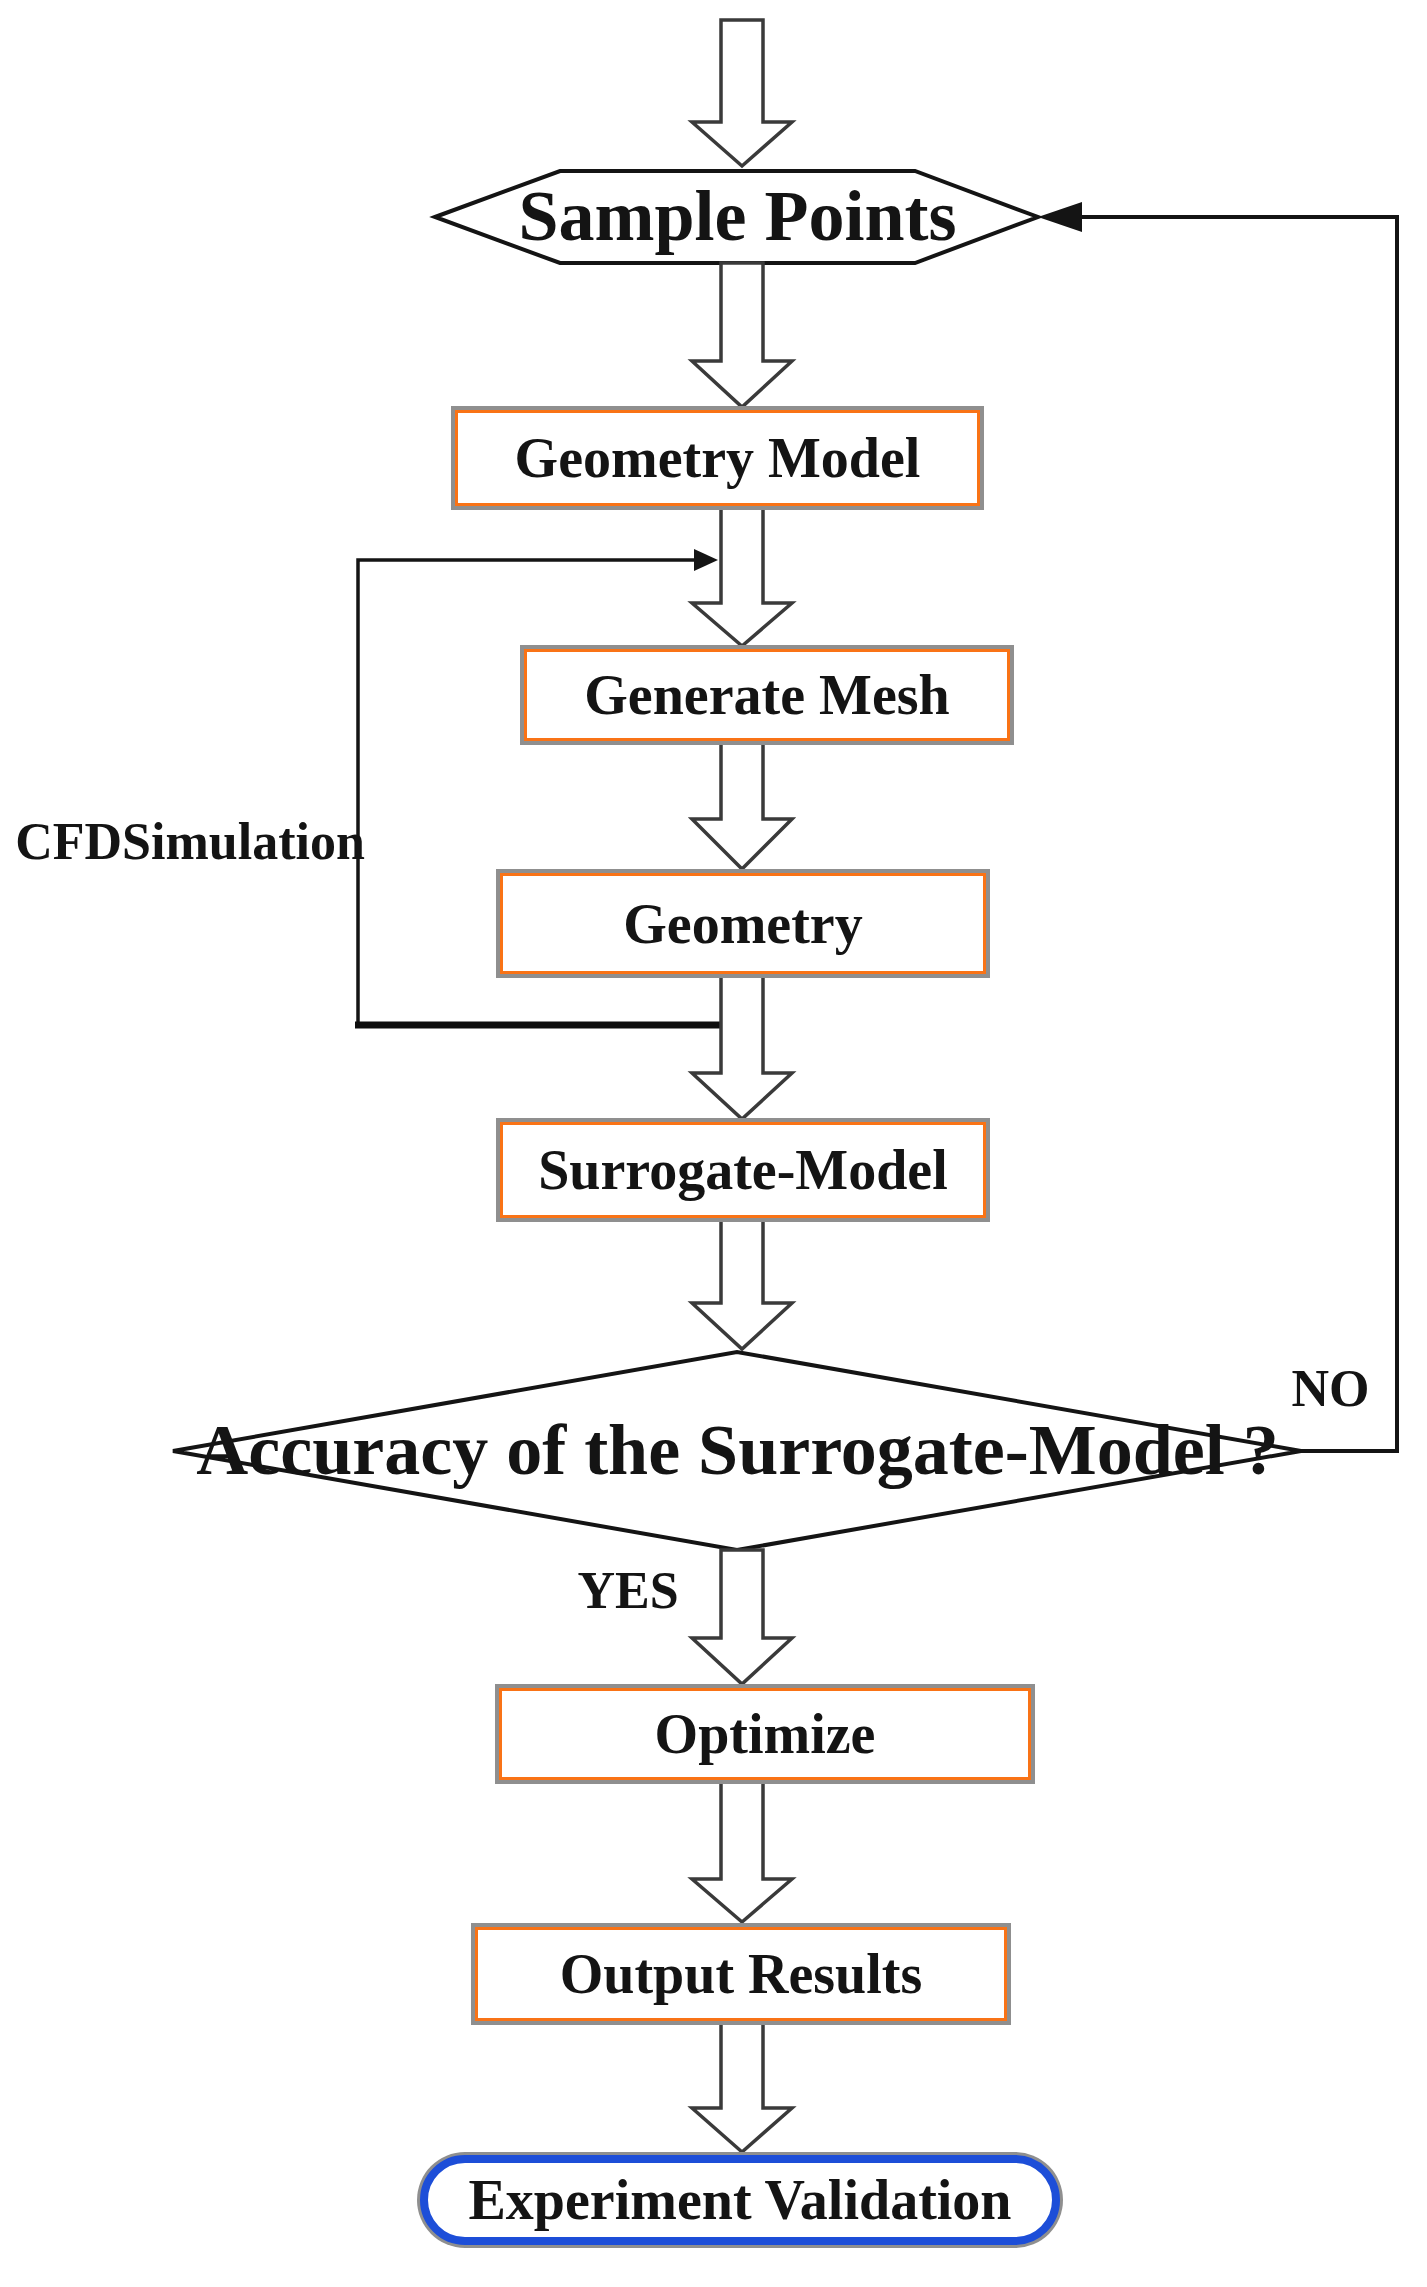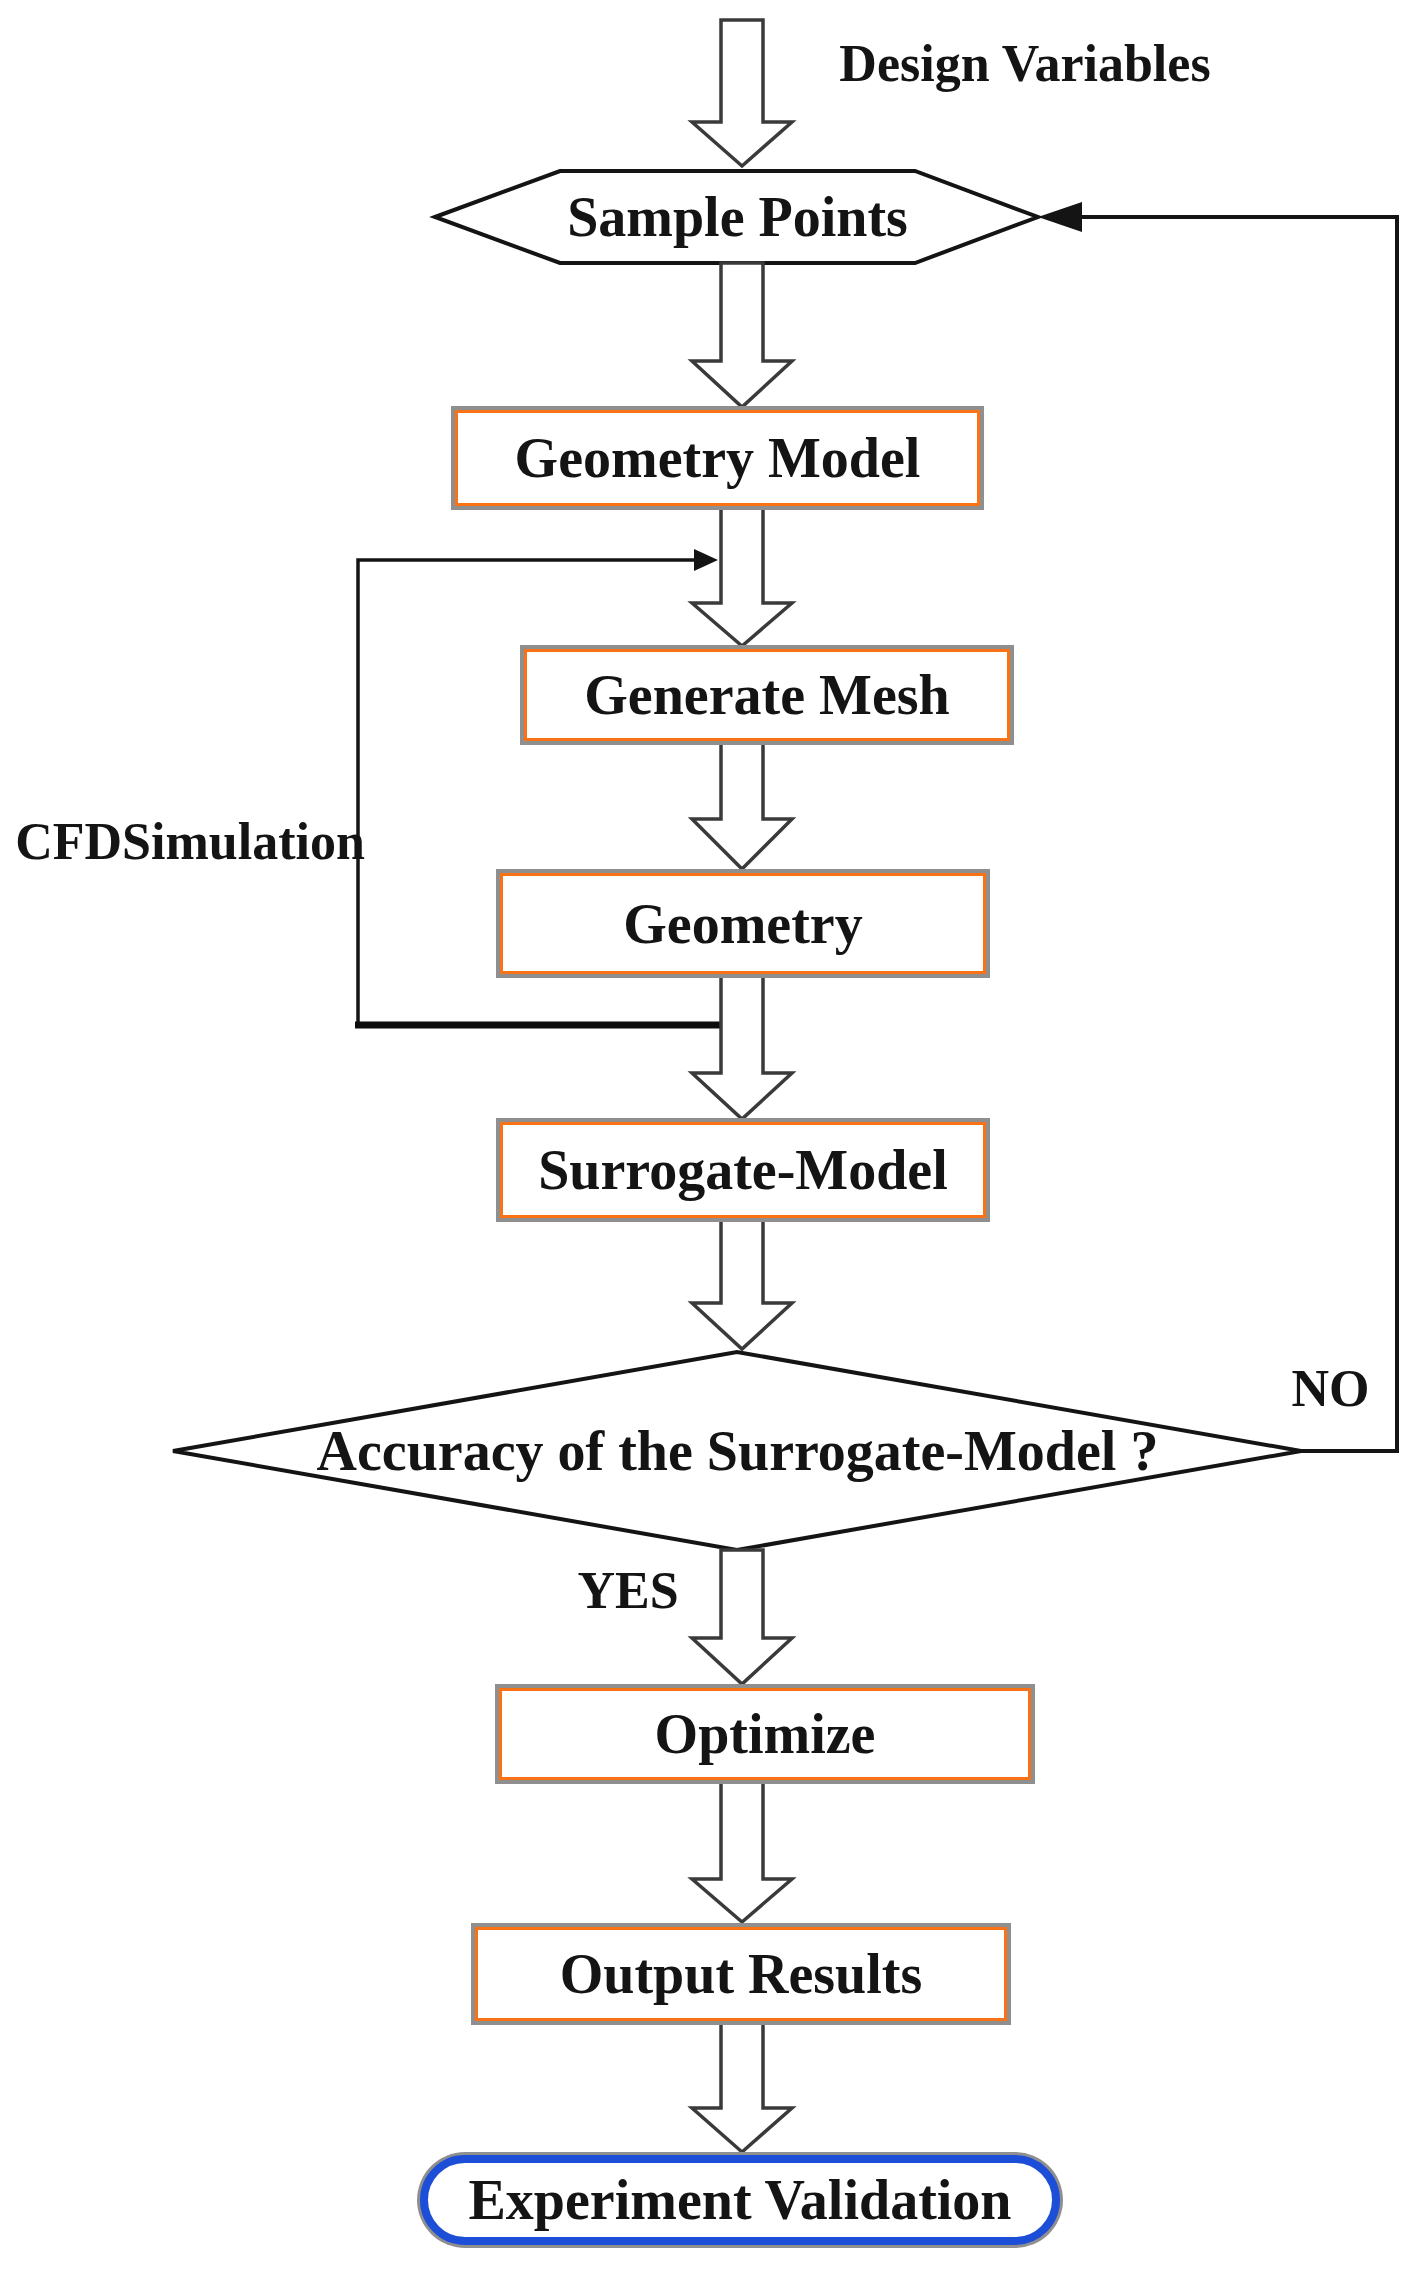--- a/index.html
+++ b/index.html
@@ -39,21 +39,21 @@
   .terminator{
     position:absolute;background:#fff;
     border:8px solid #1d4ed8;
     box-shadow:0 0 0 3px var(--box-border-gray);
     border-radius:60px;
     display:flex;align-items:center;justify-content:center;
     font-weight:bold;font-size:56px;white-space:nowrap;
     box-sizing:border-box;
   }
   .fs52{font-size:52px;}
-  .fs56{font-size:56px;}
+  .fs56{font-size:72px;}
   .two-line{white-space:pre-line;line-height:1.65;}
 </style>
 </head>
 <body>
 
 <div id="canvas">
 
   <svg id="wires" viewBox="0 0 1427 2287" xmlns="http://www.w3.org/2000/svg">
 
     <polygon class="shape" points="435,217 560,171 915,171 1038,217 915,263 560,263"></polygon>
@@ -71,21 +71,20 @@
     <polygon class="block-arrow" points="721,263 763,263 763,361 792,361 742,407 692,361 721,361"></polygon>
     <polygon class="block-arrow" points="721,504 763,504 763,603 792,603 742,646 692,603 721,603"></polygon>
     <polygon class="block-arrow" points="721,740 763,740 763,819 792,819 742,869 692,819 721,819"></polygon>
     <polygon class="block-arrow" points="721,974 763,974 763,1073 792,1073 742,1119 692,1073 721,1073"></polygon>
     <polygon class="block-arrow" points="721,1217 763,1217 763,1303 792,1303 742,1349 692,1303 721,1303"></polygon>
     <polygon class="block-arrow" points="721,1550 763,1550 763,1638 792,1638 742,1684 692,1638 721,1638"></polygon>
     <polygon class="block-arrow" points="721,1779 763,1779 763,1879 792,1879 742,1922 692,1879 721,1879"></polygon>
     <polygon class="block-arrow" points="721,2020 763,2020 763,2108 792,2108 742,2152 692,2108 721,2108"></polygon>
   </svg>
 
-  <div class="label fs52" style="left:790px;top:34px;width:470px;height:60px;">Design Variables</div>
 
   <div class="label fs56" style="left:485px;top:186px;width:505px;height:62px;">Sample Points</div>
 
   <div class="label fs52 two-line" style="left:25px;top:742px;width:330px;height:200px;"><span>CFD</span><br><span>Simulation</span></div>
 
   <div class="label fs56" style="left:185px;top:1412px;width:1105px;height:78px;">Accuracy of the Surrogate-Model ?</div>
 
   <div class="label fs52" style="left:1268px;top:1358px;width:125px;height:62px;">NO</div>
 
   <div class="label fs52" style="left:548px;top:1560px;width:160px;height:62px;">YES</div>

